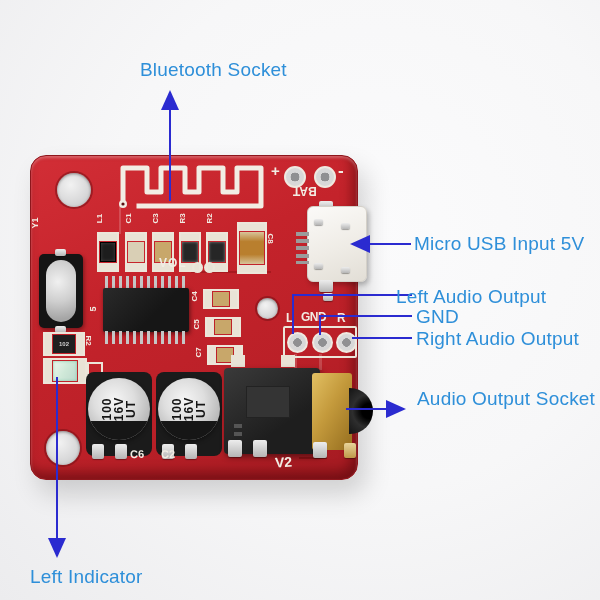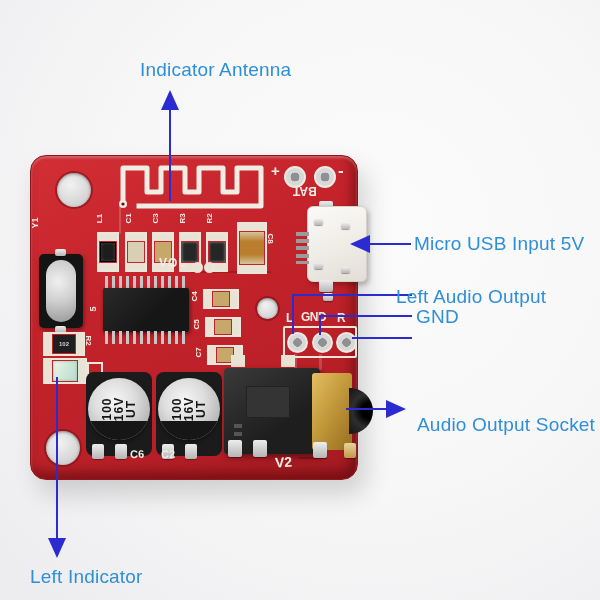--- a/index.html
+++ b/index.html
@@ -221,20 +221,21 @@
     </defs>
     <path d="M170,201 L170,92" stroke="#2b2bd0" stroke-width="2" fill="none" marker-end="url(#ah)"></path>
     <path d="M411,244 L352,244" stroke="#2b2bd0" stroke-width="2" fill="none" marker-end="url(#ah)"></path>
     <path d="M293,334 L293,295 L412,295" stroke="#2b2bd0" stroke-width="2" fill="none"></path>
     <path d="M320,335 L320,316 L412,316" stroke="#2b2bd0" stroke-width="2" fill="none"></path>
     <path d="M352,338 L412,338" stroke="#2b2bd0" stroke-width="2" fill="none"></path>
     <path d="M346,409 L404,409" stroke="#2b2bd0" stroke-width="2" fill="none" marker-end="url(#ah)"></path>
     <path d="M57,377 L57,556" stroke="#2b2bd0" stroke-width="2" fill="none" marker-end="url(#ah)"></path>
   </svg>
 
-  <div class="ann" style="left:140px;top:59px">Indicator Antenna</div>
+  <div class="ann" style="left:140px;top:59px">Bluetooth Socket</div>
   <div class="ann" style="left:414px;top:233px">Micro USB Input 5V</div>
   <div class="ann" style="left:396px;top:286px">Left Audio Output</div>
   <div class="ann" style="left:416px;top:306px">GND</div>
-  <div class="ann" style="left:417px;top:414px">Audio Output Socket</div>
+  <div class="ann" style="left:416px;top:328px">Right Audio Output</div>
+  <div class="ann" style="left:417px;top:388px">Audio Output Socket</div>
   <div class="ann" style="left:30px;top:566px">Left Indicator</div>
 
 </div>
 
 </body></html>

